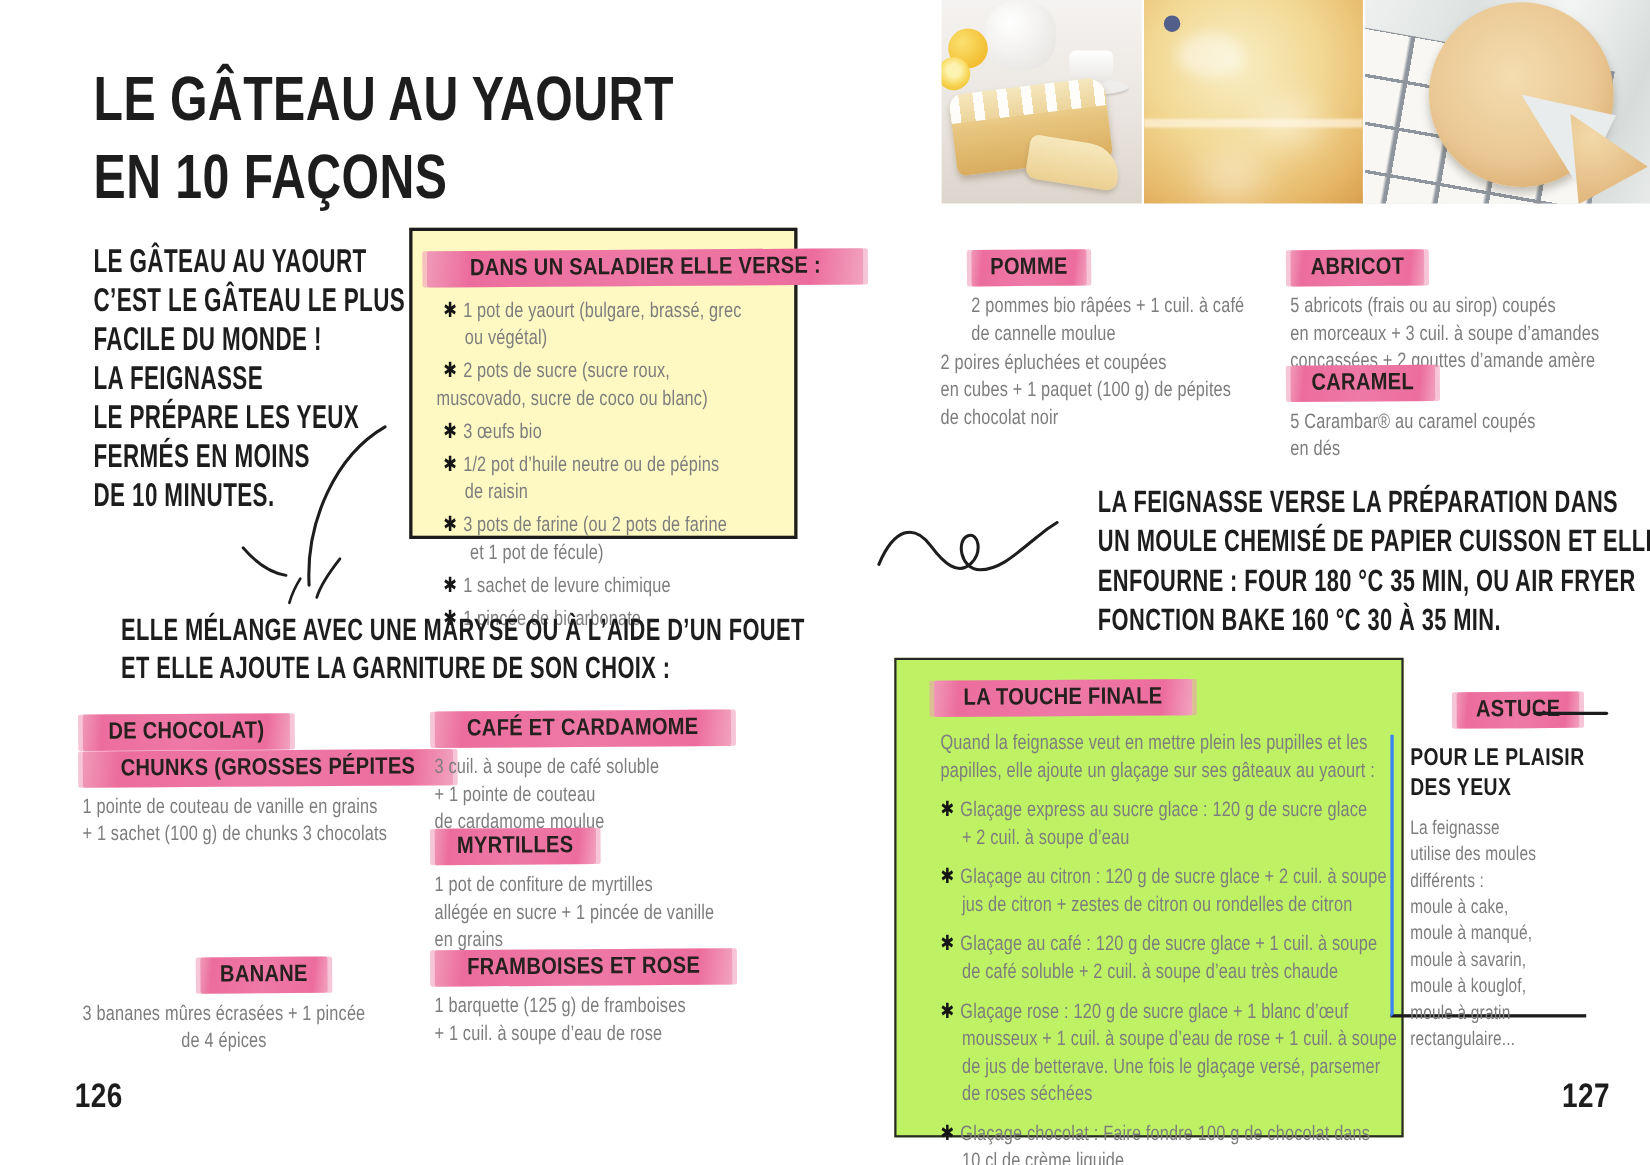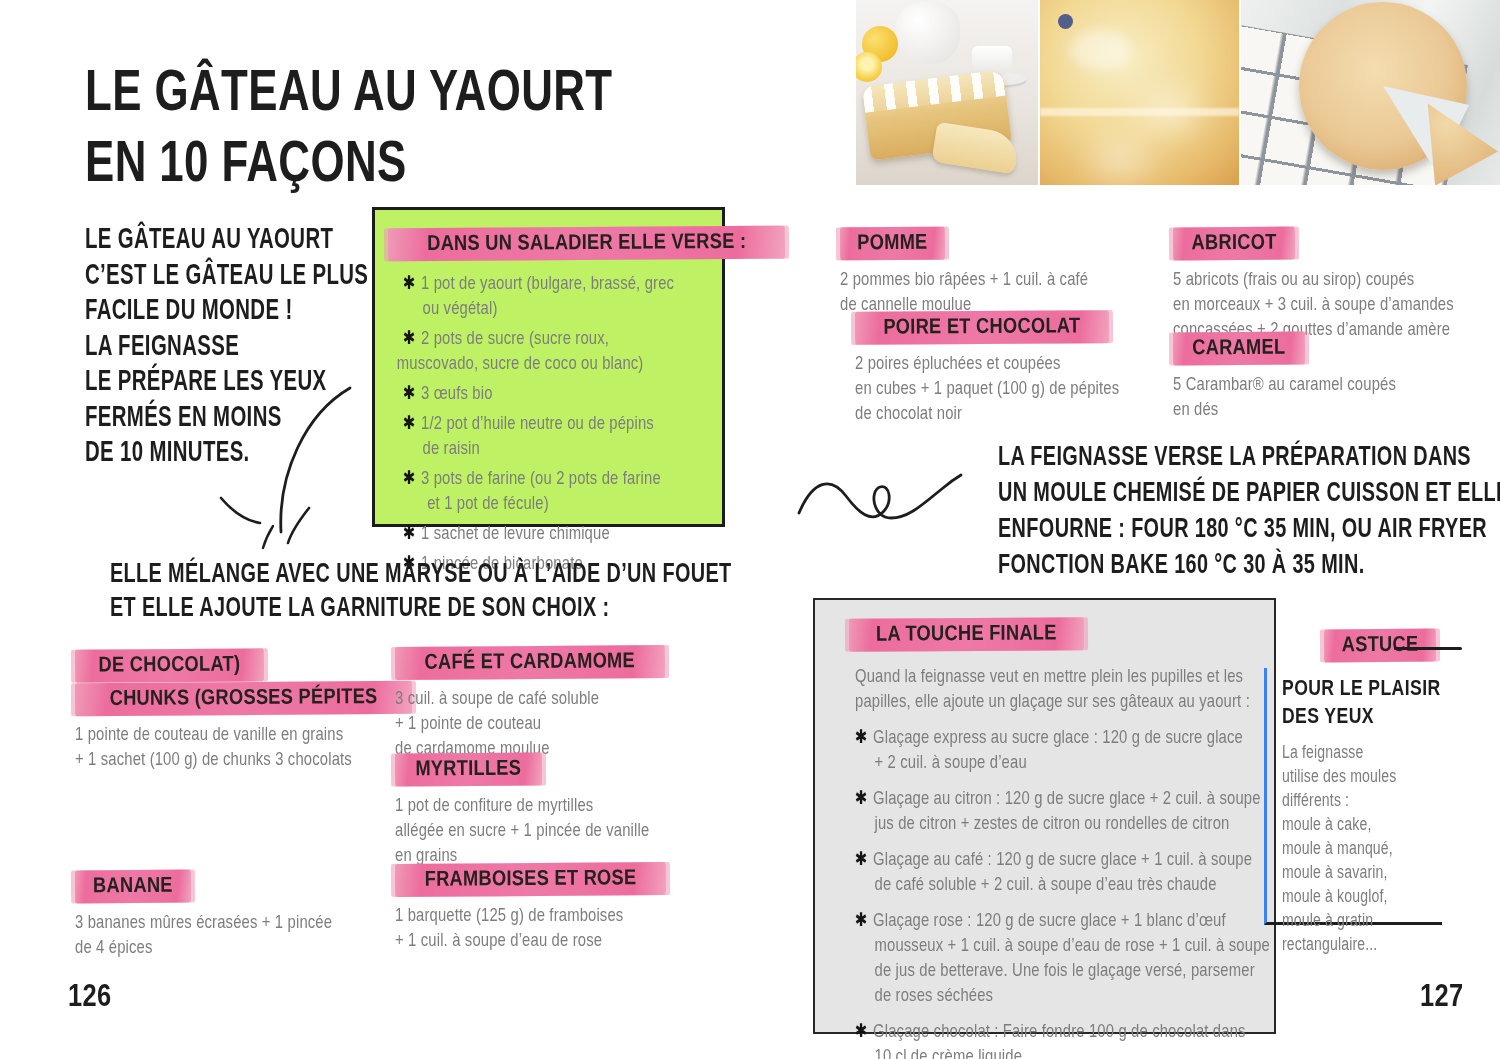--- a/index.html
+++ b/index.html
@@ -20,22 +20,22 @@
           transform:scaleX(.85);transform-origin:center;white-space:nowrap;}
   
   .body{font-size:19px;line-height:25px;color:#7d7d7d;letter-spacing:.2px;
         transform:scaleX(.78);transform-origin:left top;white-space:nowrap;font-weight:400;}
   .body-sm{font-size:18px;line-height:24px;}
   .b{font-family:"DejaVu Sans",sans-serif;color:#141414;font-weight:700;margin-right:7px;font-size:19px;}
   .cont{padding-left:25px;}
   .cont-deep{padding-left:31px;}
   .cont-out{padding-left:0;}
   
-  .sbox{position:absolute;left:352px;top:207px;width:353px;height:320px;border:3px solid #1c1c1c;background:#bef264;box-sizing:border-box;}
-  .tfbox{position:absolute;left:793px;top:598px;width:463px;height:436px;border:2px solid #272727;background:#e5e5e5;box-sizing:border-box;}
+  .sbox{position:absolute;left:352px;top:207px;width:353px;height:283px;border:3px solid #1c1c1c;background:#fef9c3;box-sizing:border-box;}
+  .tfbox{position:absolute;left:793px;top:598px;width:463px;height:436px;border:2px solid #272727;background:#bef264;box-sizing:border-box;}
   .astuce-frame{position:absolute;left:1244px;top:668px;width:178px;height:257px;border-left:3px solid #3b82f6;border-bottom:3px solid #1d1d1d;box-sizing:border-box;padding:6px 0 0 15px;}
   .astuce-dash{position:absolute;left:1374px;top:647px;width:68px;height:3px;background:#1d1d1d;border-radius:2px;}
   .abs{position:absolute;}
   .mt6{margin-top:6px;}
   .item{margin:5px 0;}
   .tf-item{margin-top:11px;}
   
   .photo{position:absolute;top:0;height:185px;overflow:hidden;}
   .ph1{left:836px;width:182px;background:linear-gradient(180deg,#f5f3f1 0%,#eae5e0 55%,#dcd5cc 100%);}
   .ph1 .lemon1{position:absolute;left:6px;top:26px;width:36px;height:36px;border-radius:50%;background:radial-gradient(circle at 35% 35%,#fbe171,#f2bd2e 75%);}
@@ -139,21 +139,21 @@
   </div>
 
   <div class="abs" style="left:55px;top:646px;">
     <div style="margin-top:3px;"><span class="plabel"><span class="pl-t">DE CHOCOLAT)</span></span></div>
     <div><span class="plabel"><span class="pl-t">CHUNKS (GROSSES PÉPITES</span></span></div>
     <div class="body mt6">
       <div>1 pointe de couteau de vanille en grains</div>
       <div>+ 1 sachet (100 g) de chunks 3 chocolats</div>
     </div>
   </div>
-  <div class="abs" style="left:55px;top:870px;">
+  <div class="abs" style="left:55px;top:870px;text-align:center;">
     <div><span class="plabel"><span class="pl-t">BANANE</span></span></div>
     <div class="body mt6">
       <div>3 bananes mûres écrasées + 1 pincée</div>
       <div>de 4 épices</div>
     </div>
   </div>
 
   <div class="abs" style="left:375px;top:646px;">
     <div><span class="plabel"><span class="pl-t">CAFÉ ET CARDAMOME</span></span></div>
     <div class="body mt6">
@@ -193,29 +193,28 @@
     <div class="bb"></div>
     <div class="dust"></div>
   </div>
   <div class="photo ph3">
     <div class="cloth"></div>
     <div class="cake"></div>
     <div class="cut"></div>
     <div class="slice"></div>
   </div>
 
-  <div class="abs" style="left:820px;top:227px;">
+  <div class="abs" style="left:863px;top:227px;">
     <div><span class="plabel"><span class="pl-t">POMME</span></span></div>
     <div class="body mt6">
       <div>2 pommes bio râpées + 1 cuil. à café</div>
       <div>de cannelle moulue</div>
     </div>
   </div>
   <div class="abs" style="left:835px;top:311px;">
-    <div><span class="plabel"><span class="pl-t">POIRE ET CHOCOLAT</span></span></div>
     <div class="body mt6">
       <div>2 poires épluchées et coupées</div>
       <div>en cubes + 1 paquet (100 g) de pépites</div>
       <div>de chocolat noir</div>
     </div>
   </div>
   <div class="abs" style="left:1153px;top:227px;">
     <div><span class="plabel"><span class="pl-t">ABRICOT</span></span></div>
     <div class="body mt6">
       <div>5 abricots (frais ou au sirop) coupés</div>

